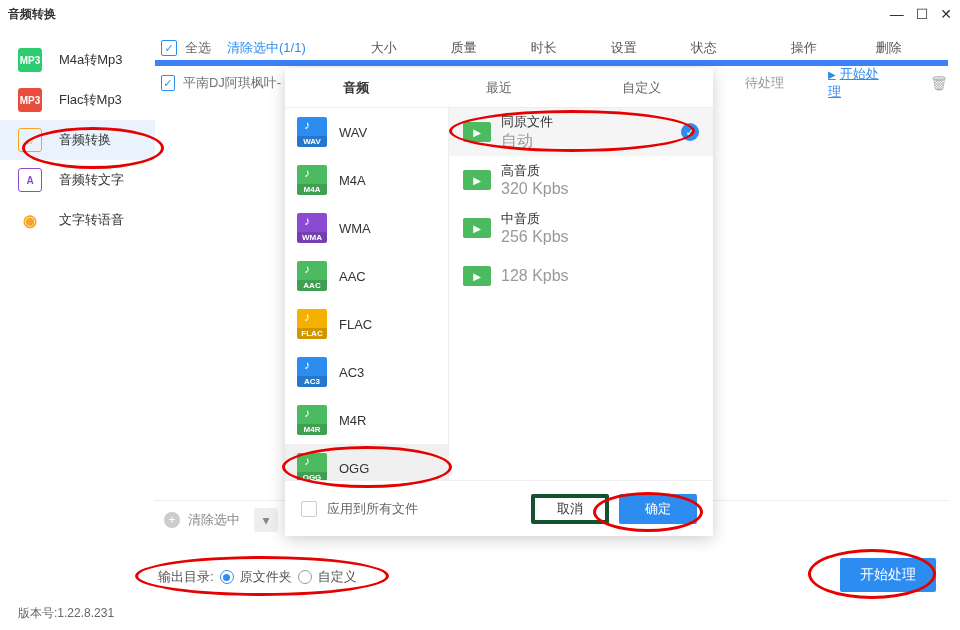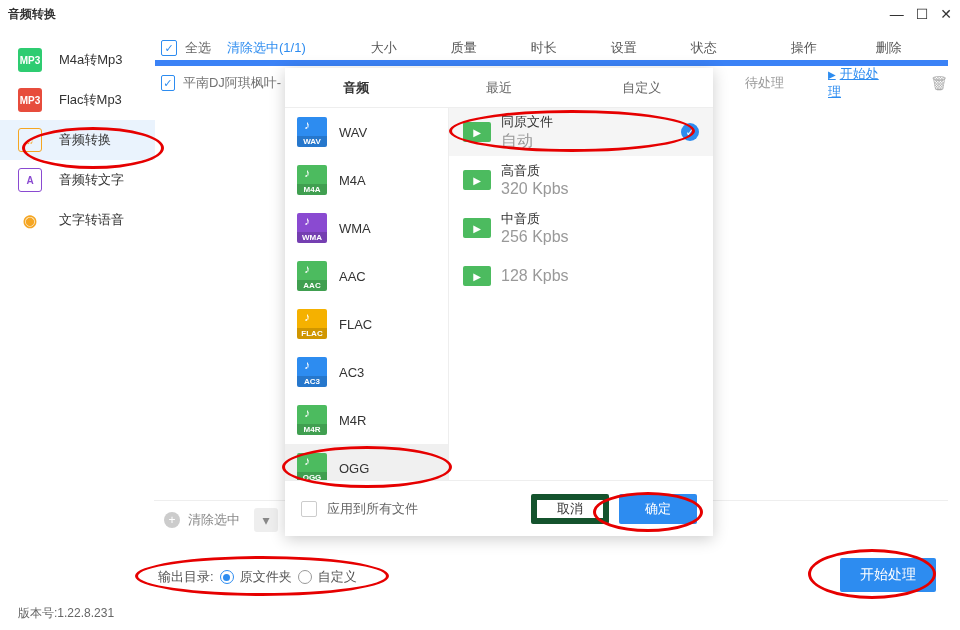--- a/index.html
+++ b/index.html
@@ -49,21 +49,21 @@
     .vid-icon::after { content: "▶"; }
     .q-text { flex: 1; }
     .q-label { color: #333; font-size: 13px; }
     .q-sub { color: #999; font-size: 16px; }
     .check-circle { width: 18px; height: 18px; border-radius: 50%; background: #2d8cf0; color: #fff; display: flex; align-items: center; justify-content: center; font-size: 11px; }
     .check-circle::after { content: "✓"; }
     .panel-footer { height: 56px; border-top: 1px solid #eee; display: flex; align-items: center; padding: 0 16px; gap: 10px; }
     .footer-check { width: 16px; height: 16px; border: 1px solid #ccc; border-radius: 2px; }
     .footer-check-label { color: #666; flex: 1; }
     .btn { width: 78px; height: 30px; display: flex; align-items: center; justify-content: center; cursor: pointer; border-radius: 2px; }
-    .btn-cancel { border: 6px solid #14532d; color: #333; }
+    .btn-cancel { border: 4px solid #14532d; color: #333; }
     .btn-ok { background: #2d8cf0; color: #fff; }
     .bottom-bar { position: absolute; left: 154px; top: 500px; right: 12px; height: 38px; border-top: 1px solid #eee; display: flex; align-items: center; padding: 0 10px; color: #888; gap: 8px; }
     .add-icon { width: 16px; height: 16px; border-radius: 50%; background: #ccc; color: #fff; display: flex; align-items: center; justify-content: center; font-size: 12px; }
     .folder-btn { width: 24px; height: 24px; background: #eee; border-radius: 3px; display: flex; align-items: center; justify-content: center; font-size: 14px; color: #888; margin-left: 6px; }
     .output-row { position: absolute; left: 158px; top: 568px; display: flex; align-items: center; gap: 6px; color: #555; }
     .radio { width: 14px; height: 14px; border: 1.5px solid #2d8cf0; border-radius: 50%; display: inline-flex; align-items: center; justify-content: center; }
     .radio.checked::after { content: ""; width: 7px; height: 7px; border-radius: 50%; background: #2d8cf0; }
     .radio.unchecked { border-color: #999; }
     .start-btn { position: absolute; right: 24px; top: 558px; width: 96px; height: 34px; background: #2d8cf0; color: #fff; display: flex; align-items: center; justify-content: center; cursor: pointer; border-radius: 2px; font-size: 14px; }
     .version { position: absolute; left: 18px; bottom: 8px; font-size: 12px; color: #666; }

